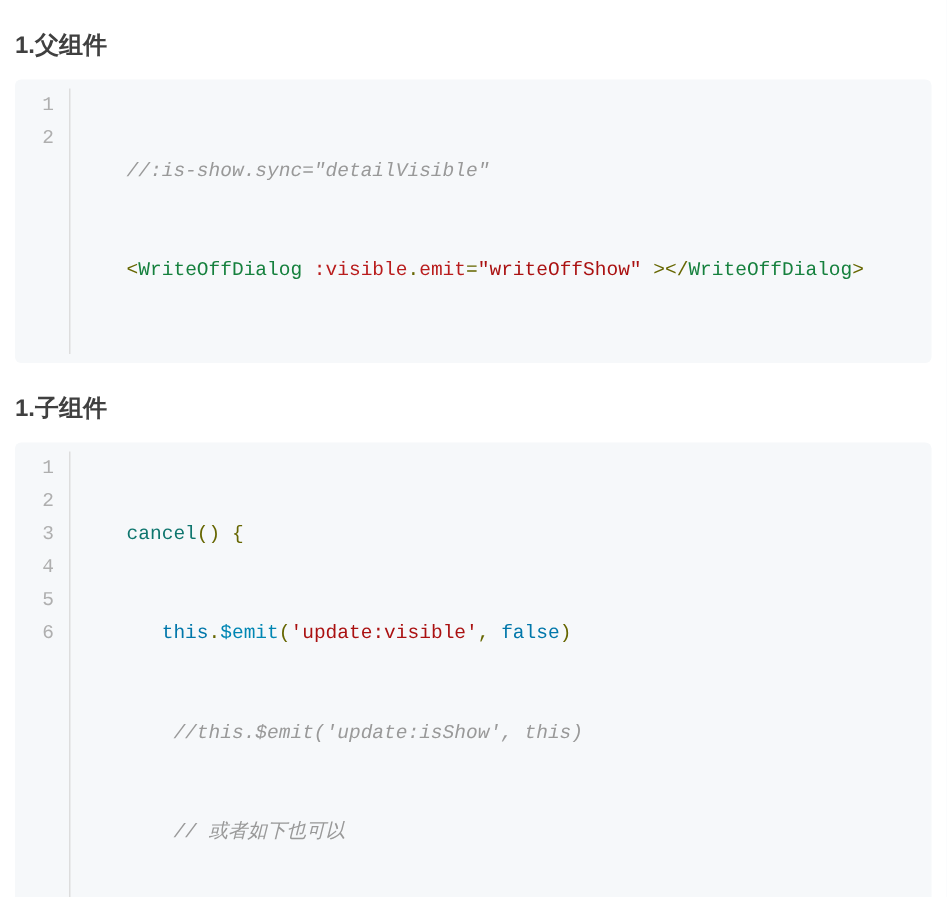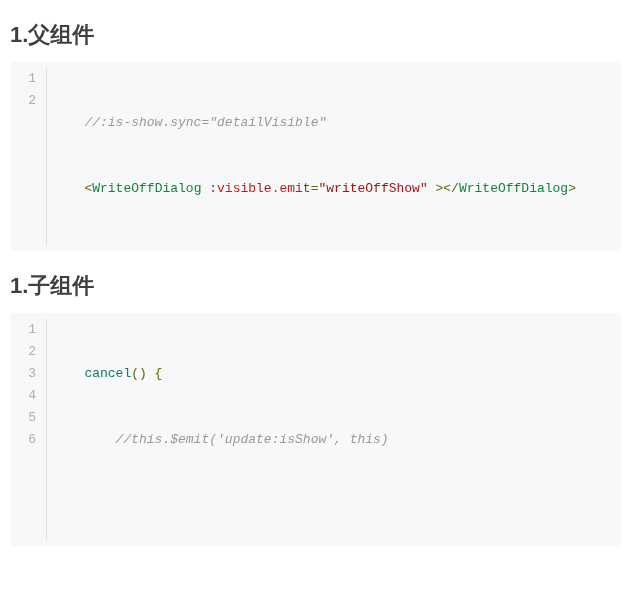--- a/index.html
+++ b/index.html
@@ -4,21 +4,21 @@
 <style>
   body {
     margin: 0;
     padding: 10px;
     font-family: -apple-system, BlinkMacSystemFont, "Segoe UI", Arial, sans-serif;
     background: #fff;
     color: #333;
     width: 611px;
   }
   h3 {
-    font-size: 22px;
+    font-size: 16px;
     font-weight: bold;
     margin: 10px 0 12px 0;
     color: #404040;
   }
   .code-block {
     background: #f6f8fa;
     border-radius: 4px;
     padding: 6px 0;
     margin-bottom: 20px;
     font-family: Consolas, Monaco, "Courier New", monospace;
@@ -75,17 +75,19 @@
   <div class="gutter">
     <div>1</div>
       <div>2</div>
       <div>3</div>
       <div>4</div>
       <div>5</div>
       <div>6</div>
   </div>
   <div class="code">
     <div>   <span class="method">cancel</span><span class="punct">() {</span></div>
+    <div>      <span class="this">this</span><span class="dot">.</span><span class="builtin">$emit</span><span class="punct">(</span><span class="string">'update:visible'</span><span class="punct">, </span><span class="keyword">false</span><span class="punct">)</span></div>
     <div>       <span class="comment">//this.$emit('update:isShow', this)</span></div>
+    <div>       <span class="comment">// 或者如下也可以</span></div>
     
     
   </div>
 </div>
 
 </body></html>

